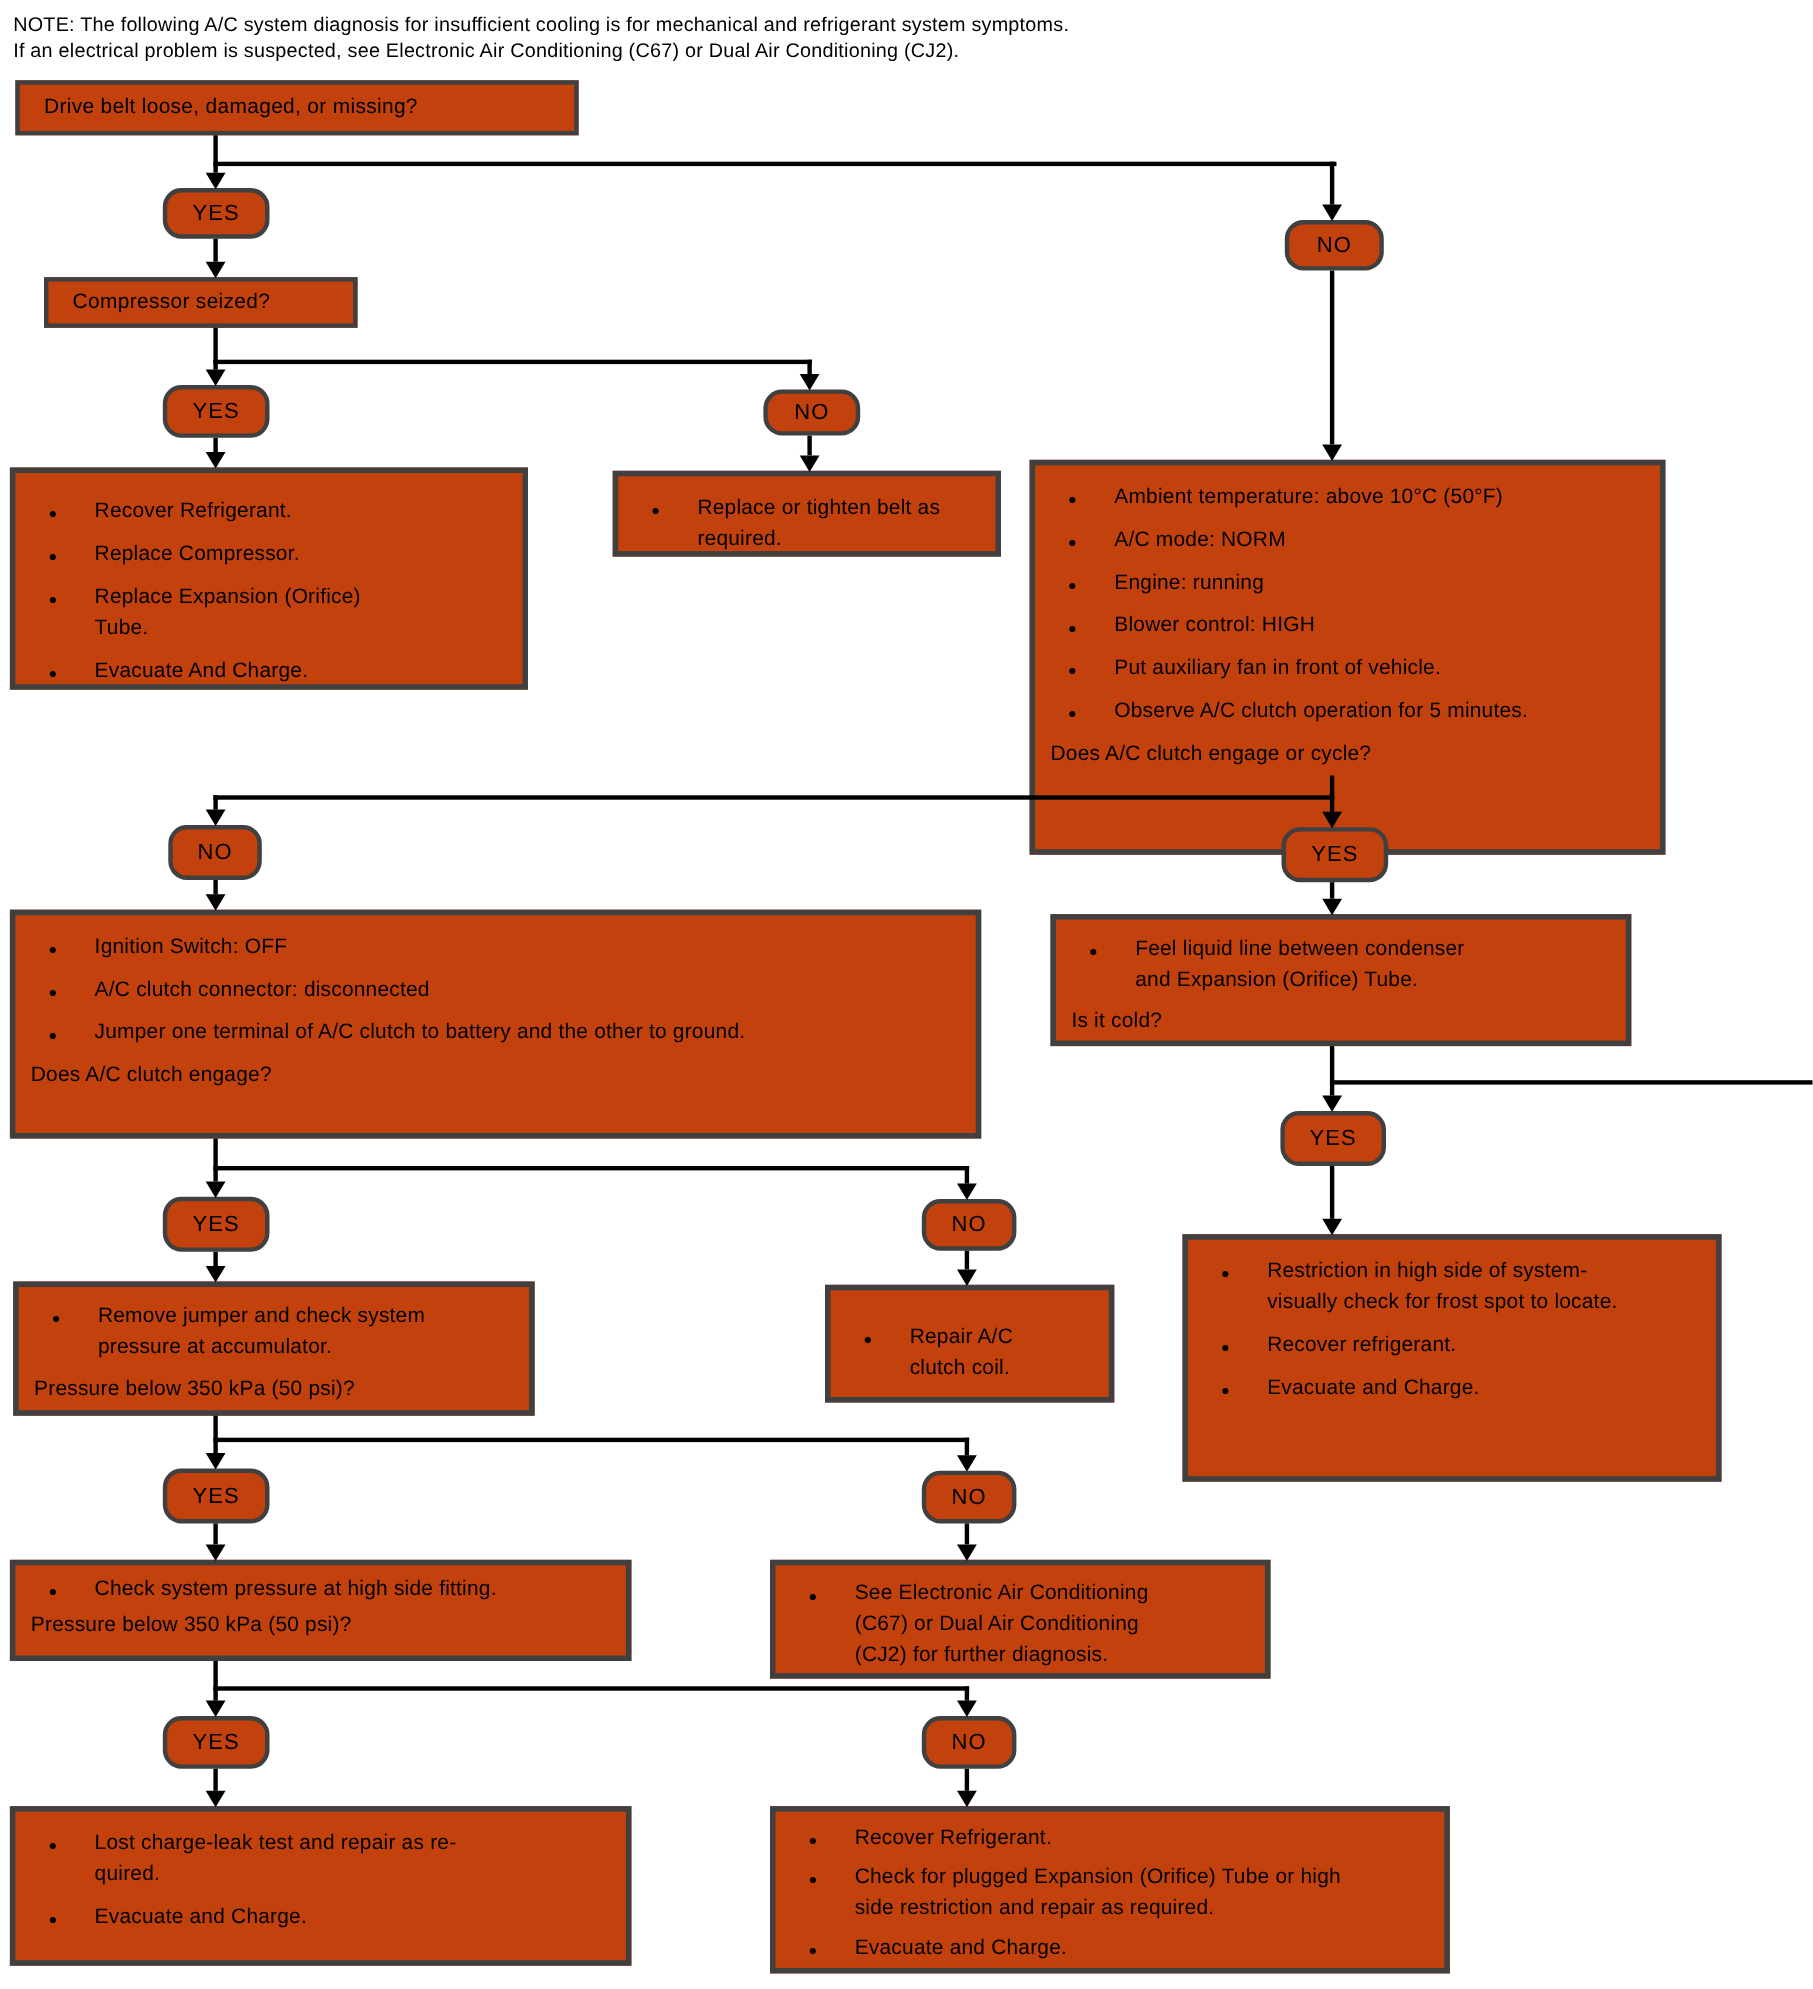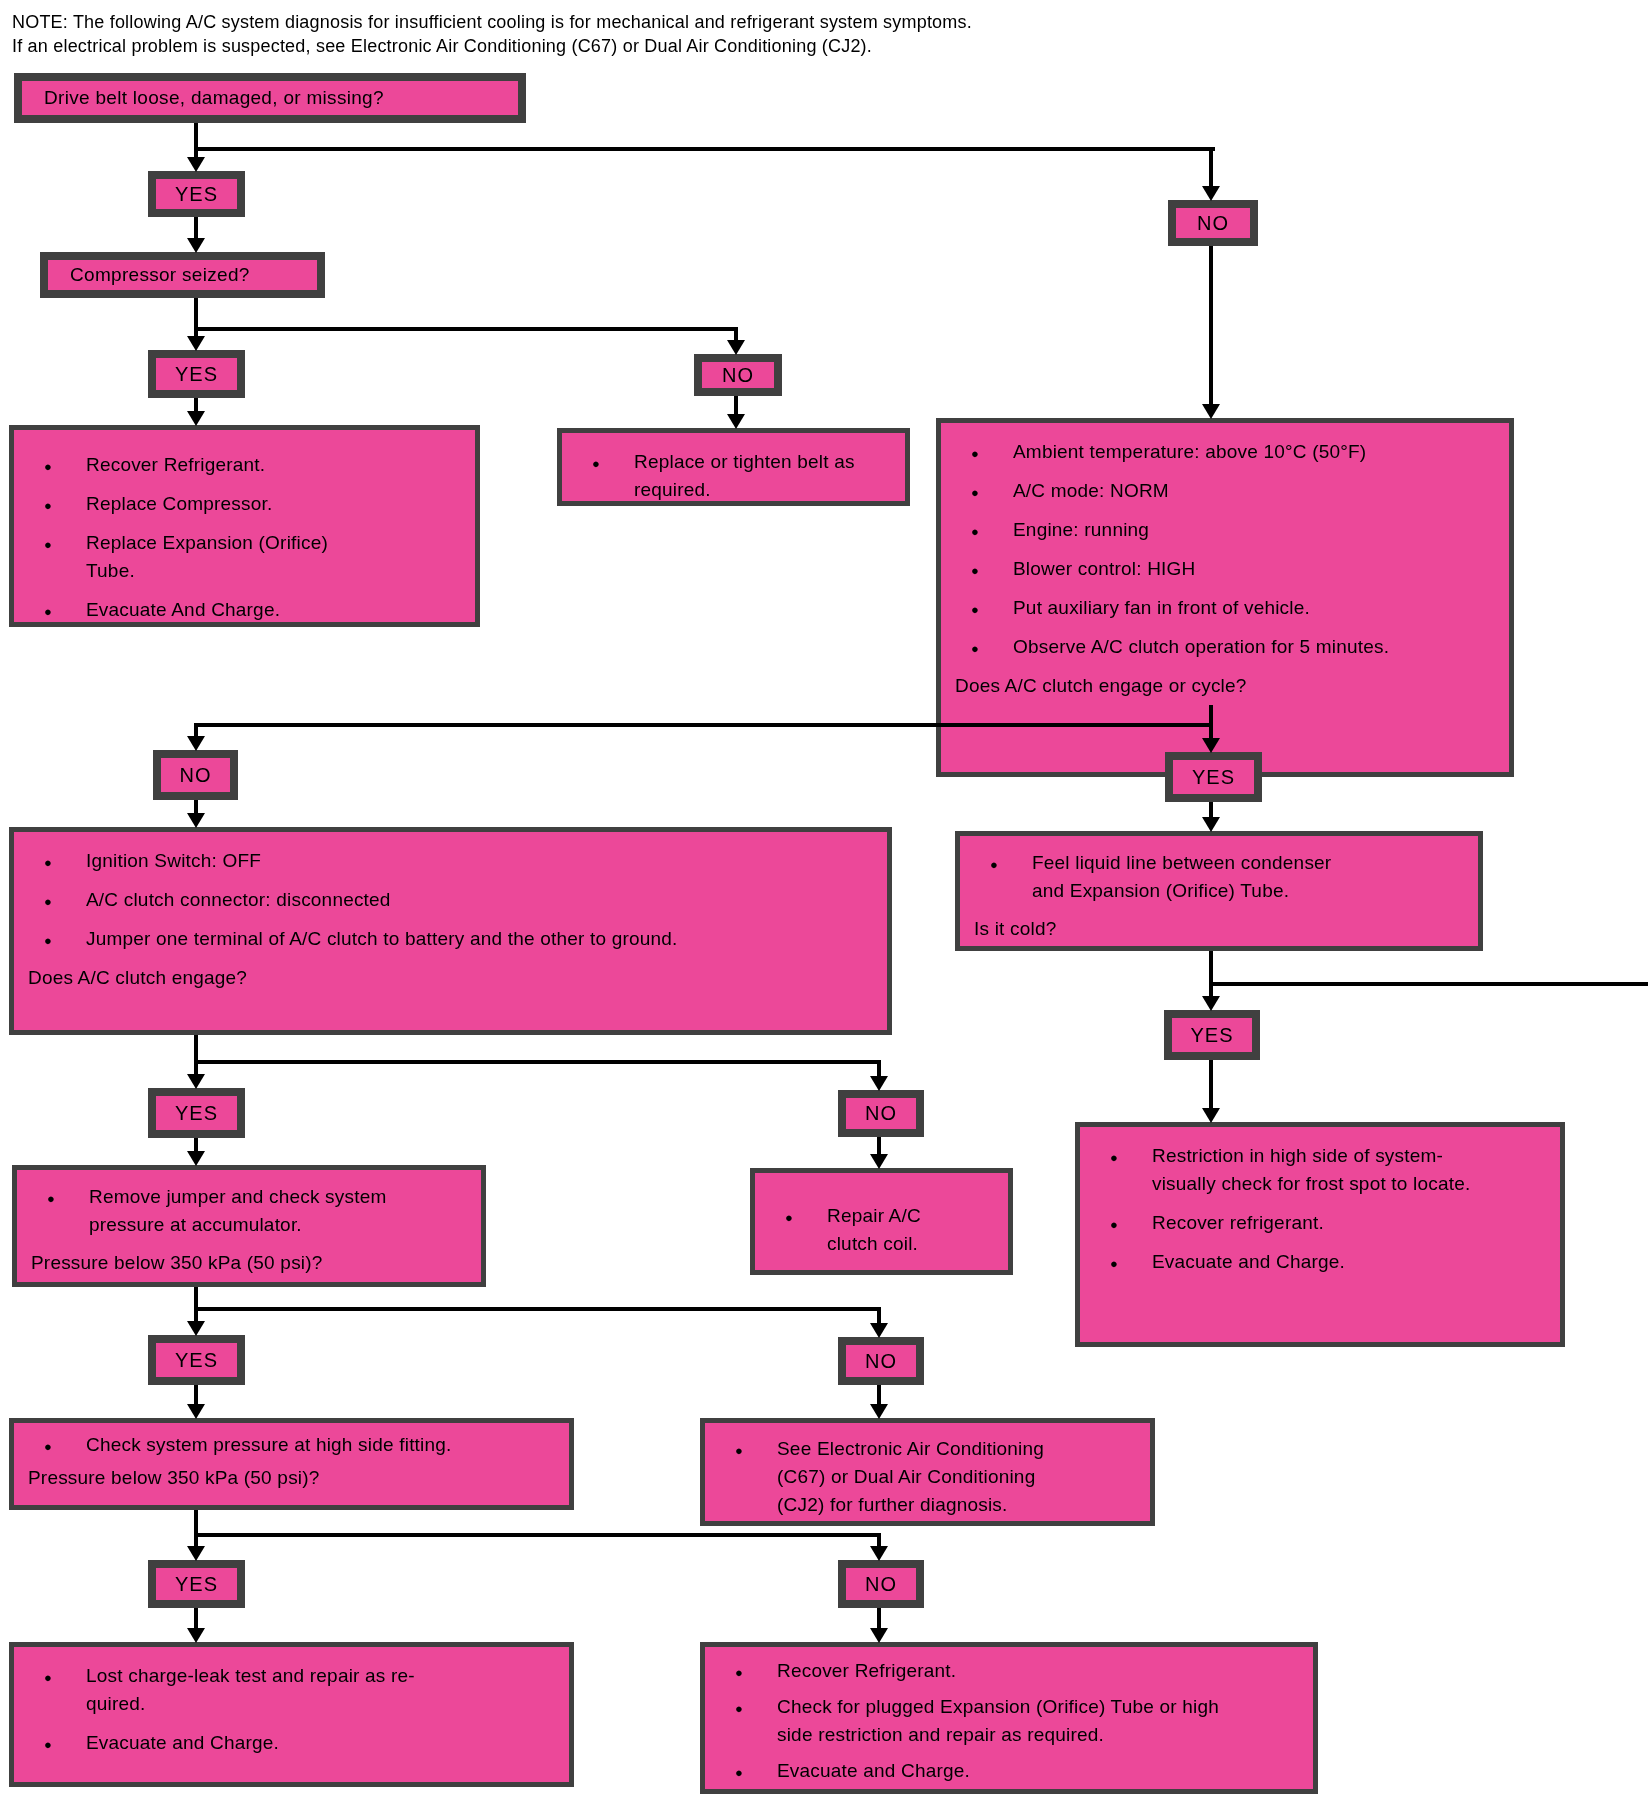--- a/index.html
+++ b/index.html
@@ -3,26 +3,26 @@
 <meta charset="utf-8">
 <style>
   html,body { margin:0; padding:0; background:#ffffff; }
   .canvas {
     position:relative; width:1648px; height:1808px; background:#ffffff;
     font-family:"Liberation Sans", sans-serif; color:#000;
     overflow:hidden;
   }
   .note { position:absolute; left:12px; top:10px; width:1400px;
           font-size:18px; line-height:24px; letter-spacing:.2px; }
-  .box { position:absolute; border:8px solid #404040; background:#ec4899; box-sizing:border-box; }
+  .box { position:absolute; border:4px solid #404040; background:#c2410c; box-sizing:border-box; }
   .box.thick { border-width:5px; }
   .decision { display:flex; align-items:center; padding-left:22px;
               font-size:19px; letter-spacing:.3px; }
   .yn { display:flex; align-items:center; justify-content:center;
-        font-size:20px; letter-spacing:1px; }
+        font-size:20px; letter-spacing:1px;border-radius:17px; }
   .step { padding:10px 10px 8px 0; }
   .step ul { list-style:none; margin:0; padding:0; }
   .step li { position:relative; padding-left:72px; margin:11px 0;
              font-size:19px; line-height:28px; letter-spacing:.2px; }
   .step li::before { content:"\25CF"; position:absolute; left:30px; top:2px; font-size:13px; }
   .step .q { margin:12px 0 4px 0; padding-left:14px; font-size:19px;
              line-height:26px; letter-spacing:.2px; }
   .vl { position:absolute; width:4px; background:#000; }
   .hl { position:absolute; height:4px; background:#000; }
   .arr { position:absolute; width:0; height:0;

